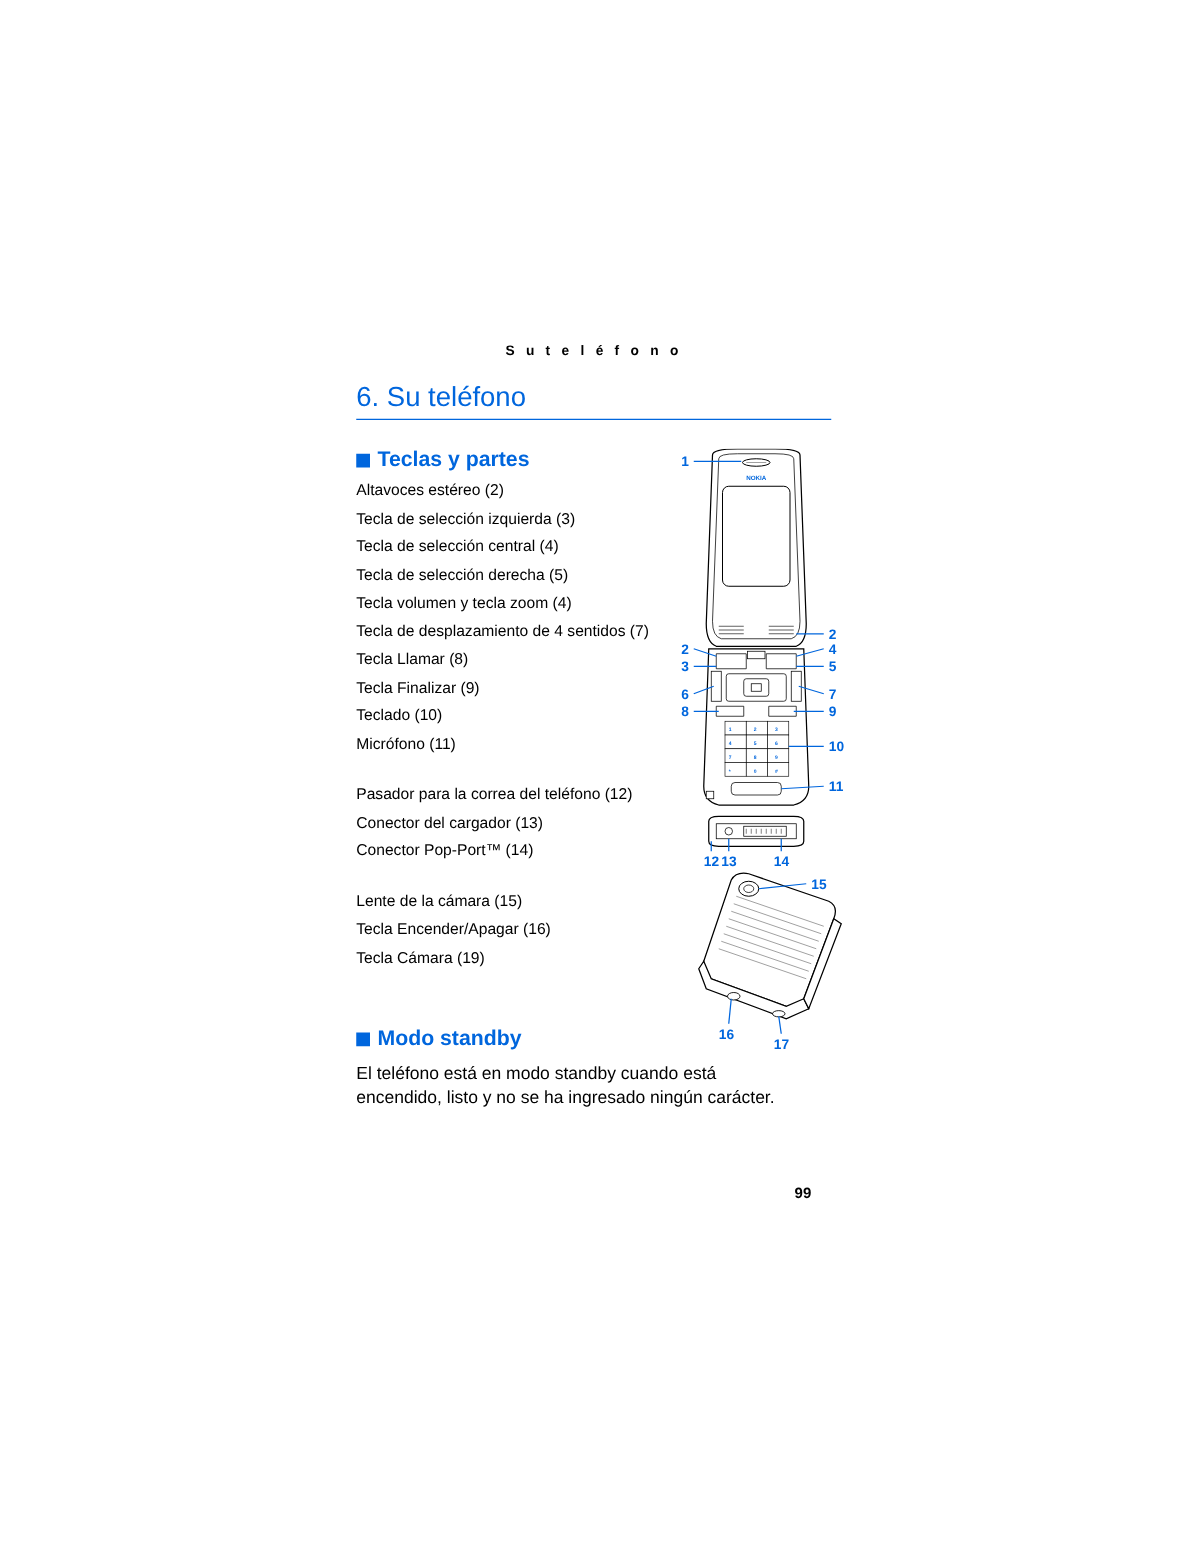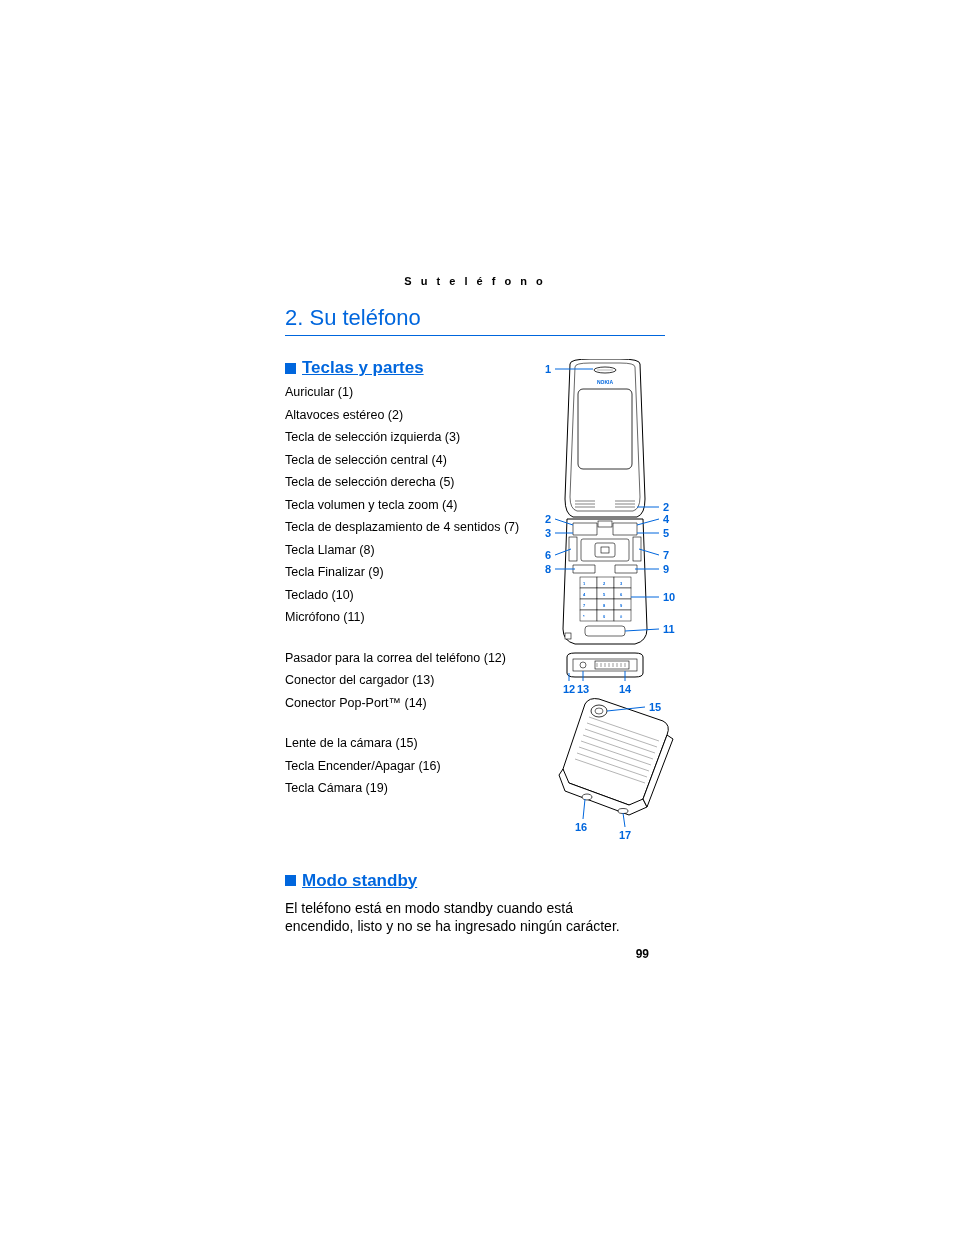--- a/index.html
+++ b/index.html
@@ -35,21 +35,20 @@
     margin: 0 0 22px 0;
   }
   .section-heading {
     color: #0066dd;
     font-size: 17px;
     font-weight: bold;
     margin: 0 0 8px 0;
     display: flex;
     align-items: center;
     gap: 6px;
-    text-decoration: underline;
   }
   .section-heading .square {
     width: 11px;
     height: 11px;
     background: #0066dd;
     display: inline-block;
   }
   .parts-list {
     font-size: 12.5px;
     line-height: 1.0;
@@ -88,29 +87,28 @@
     fill: #0066dd;
   }
 </style>
 </head>
 <body>
 
 <div class="page">
 
   <div class="running-header">S u  t e l é f o n o</div>
 
-  <h1 class="chapter-title">2.   Su teléfono</h1>
+  <h1 class="chapter-title">6.   Su teléfono</h1>
 
   <div class="section-heading">
     <span class="square"></span>
     <span>Teclas y partes</span>
   </div>
 
   <div class="parts-list">
-    <div>Auricular (1)</div>
     <div>Altavoces estéreo (2)</div>
     <div>Tecla de selección izquierda (3)</div>
     <div>Tecla de selección central (4)</div>
     <div>Tecla de selección derecha (5)</div>
     <div>Tecla volumen y tecla zoom (4)</div>
     <div>Tecla de desplazamiento de 4 sentidos (7)</div>
     <div>Tecla Llamar (8)</div>
     <div>Tecla Finalizar (9)</div>
     <div>Teclado (10)</div>
     <div>Micrófono (11)</div>
@@ -125,21 +123,21 @@
   </div>
 
   <div class="spacer"></div>
 
   <div class="parts-list">
     <div>Lente de la cámara (15)</div>
     <div>Tecla Encender/Apagar (16)</div>
     <div>Tecla Cámara (19)</div>
   </div>
 
-  <div class="standby-block" style="margin-top:76px;">
+  <div class="standby-block" style="margin-top:49px;">
     <div class="section-heading">
       <span class="square"></span>
       <span>Modo standby</span>
     </div>
     <div class="body-text">El teléfono está en modo standby cuando está encendido, listo y no se ha ingresado ningún carácter.</div>
   </div>
 
   <div class="page-number">99</div>
 
   <div class="diagram-wrap">

